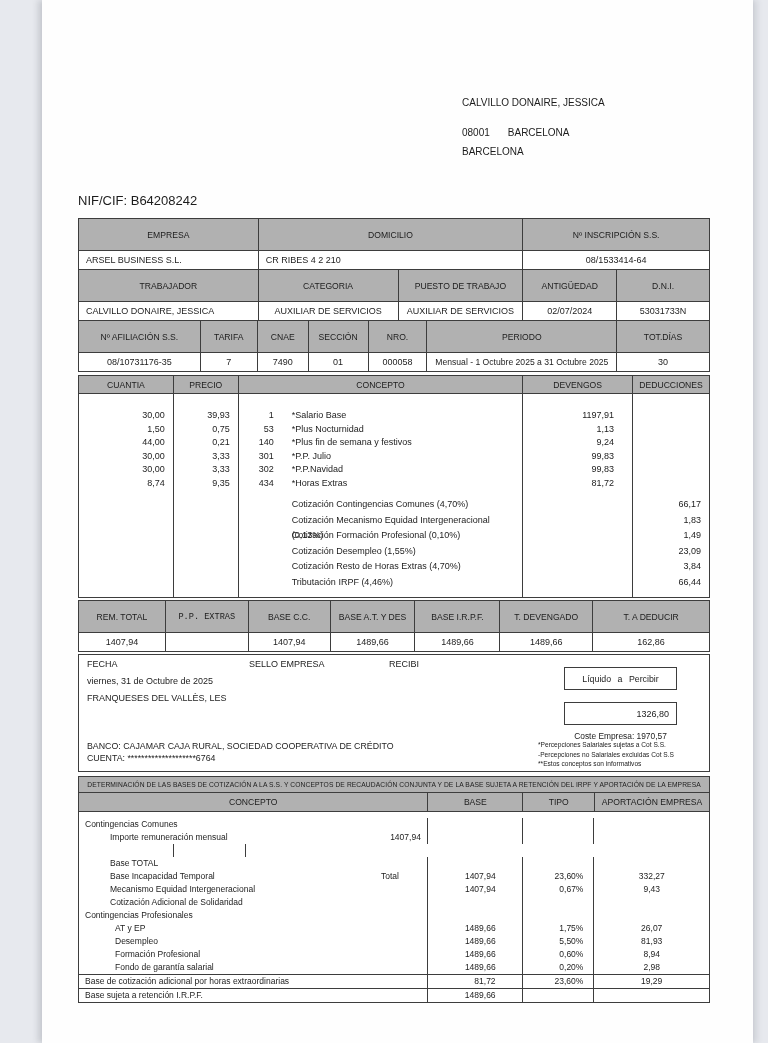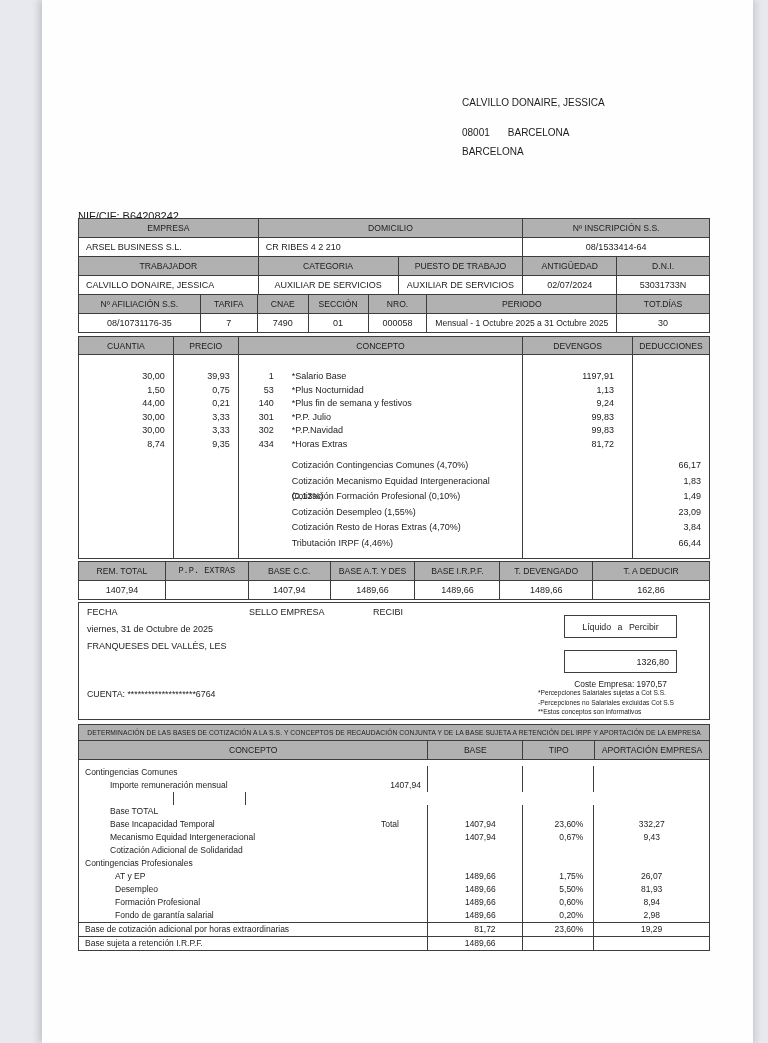--- a/index.html
+++ b/index.html
@@ -12,29 +12,29 @@
   }
   .sheet{
     position:absolute;left:42px;top:0;width:711px;height:1043px;
     background:#fefefe;
     box-shadow:-4px 0 6px rgba(60,65,80,.18), 4px 0 6px rgba(60,65,80,.14);
   }
   .addr{position:absolute;left:420px;top:97px;font-size:10px;line-height:12px;}
   .addr .line2{margin-top:18px;}
   .addr .line3{margin-top:7px;}
   .addr .gap{display:inline-block;width:18px;}
-  .nif{position:absolute;left:36px;top:210px;font-size:11px;}
+  .nif{position:absolute;left:36px;top:193px;font-size:13px;}
   .content{position:absolute;left:36px;top:218px;width:632px;}
 
   
   .tbl{border-left:1px solid #3d3d3d;border-top:1px solid #3d3d3d;box-sizing:border-box;}
   .r{display:flex;}
   .c{box-sizing:border-box;border-right:1px solid #3d3d3d;border-bottom:1px solid #3d3d3d;
      display:flex;align-items:center;justify-content:center;overflow:hidden;white-space:nowrap;}
-  .hd{background:#b1b1b1;font-size:8.6px;height:19px;}
+  .hd{background:#b1b1b1;font-size:8.6px;height:32px;}
   .vl{font-size:9px;height:19px;background:#fff;}
   .left{justify-content:flex-start;padding-left:7px;}
 
   
   .earnings{margin-top:3px;}
   .earn-hd .c{height:18px;}
   .earn-body{display:flex;height:204px;background:#fff;}
   .ecol{box-sizing:border-box;border-right:1px solid #3d3d3d;border-bottom:1px solid #3d3d3d;
         padding-top:15px;font-size:9px;}
   .eline{line-height:13.5px;height:13.5px;}
@@ -232,29 +232,30 @@
         <div class="c vl t-at">1489,66</div>
         <div class="c vl t-irpf">1489,66</div>
         <div class="c vl t-dev">1489,66</div>
         <div class="c vl t-ded">162,86</div>
       </div>
     </div>
 
     <div class="footerbox">
       <div class="fb-lbl" style="left:8px;top:4px">FECHA</div>
       <div class="fb-lbl" style="left:170px;top:4px">SELLO EMPRESA</div>
-      <div class="fb-lbl" style="left:294px;top:4px">RECIBI</div>
+      <div class="fb-lbl" style="left:310px;top:4px">RECIBI</div>
       <div class="fb-lbl" style="left:8px;top:21px">viernes, 31 de Octubre de 2025</div>
       <div class="fb-lbl" style="left:8px;top:38px">FRANQUESES DEL VALLÈS, LES</div>
 
       <div class="liq-box">Líquido a Percibir</div>
       <div class="liq-val">1326,80</div>
       <div class="coste">Coste Empresa: 1970,57</div>
 
       <div class="banklines">
+        <div>BANCO: CAJAMAR CAJA RURAL, SOCIEDAD COOPERATIVA DE CRÉDITO</div>
         <div>CUENTA: ********************6764</div>
       </div>
 
       <div class="notes">
         <div>*Percepciones Salariales sujetas a Cot S.S.</div>
         <div>-Percepciones no Salariales excluidas Cot S.S</div>
         <div>**Estos conceptos son informativos</div>
       </div>
     </div>
 

